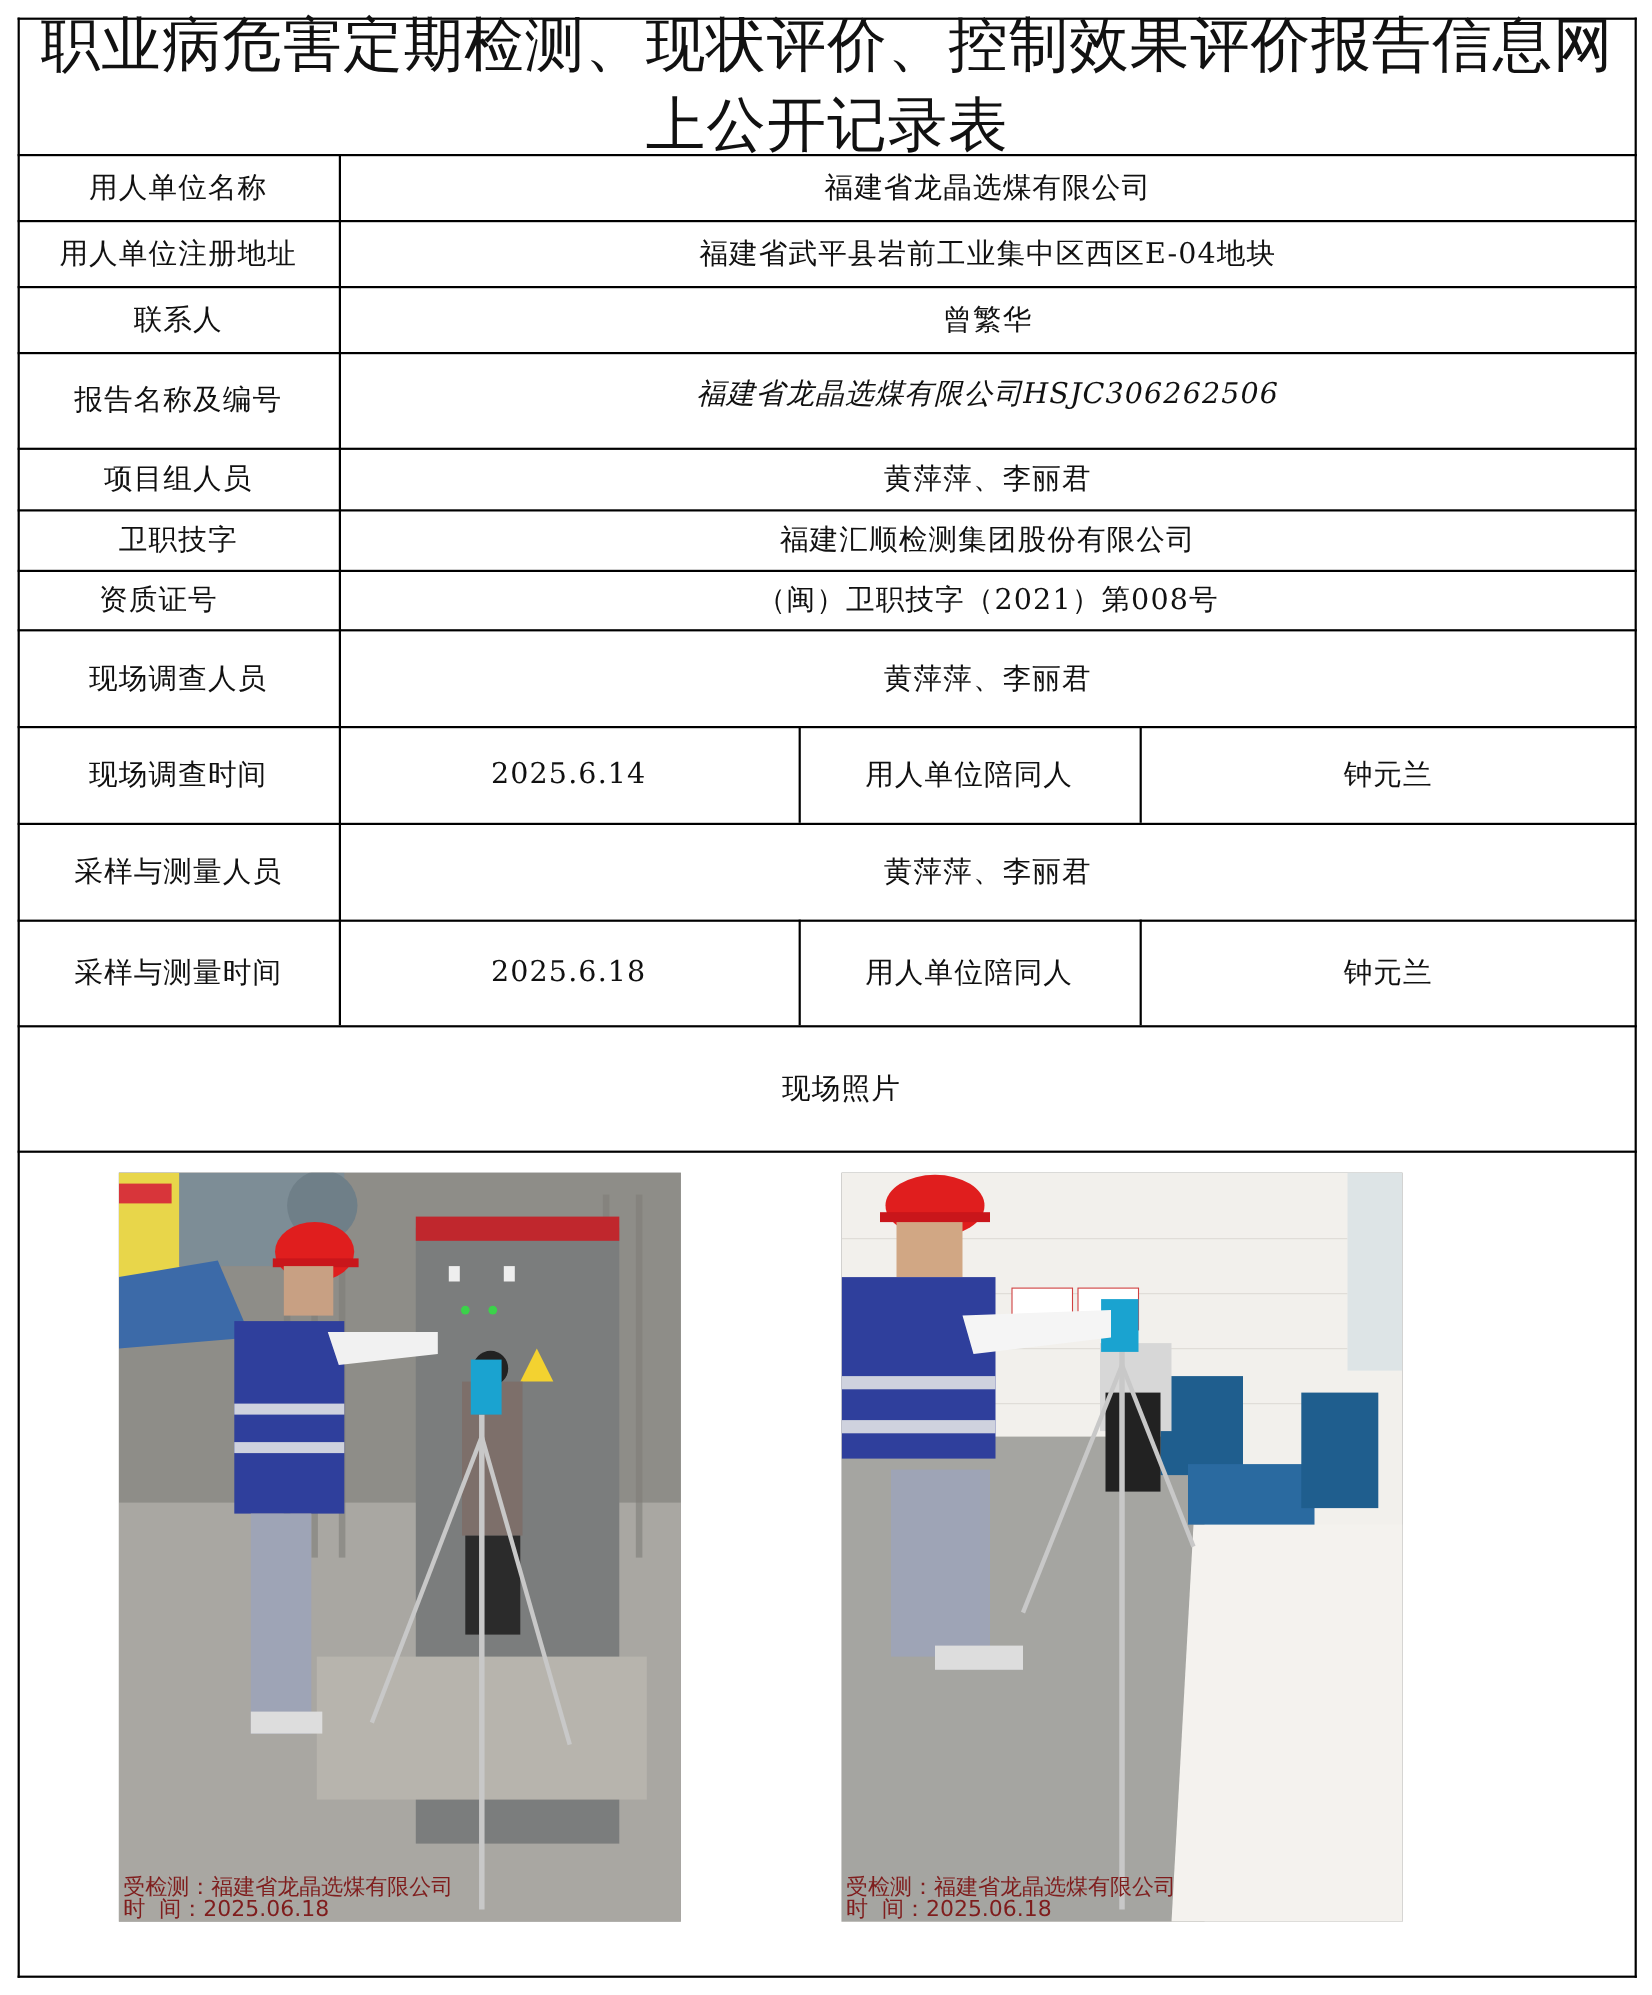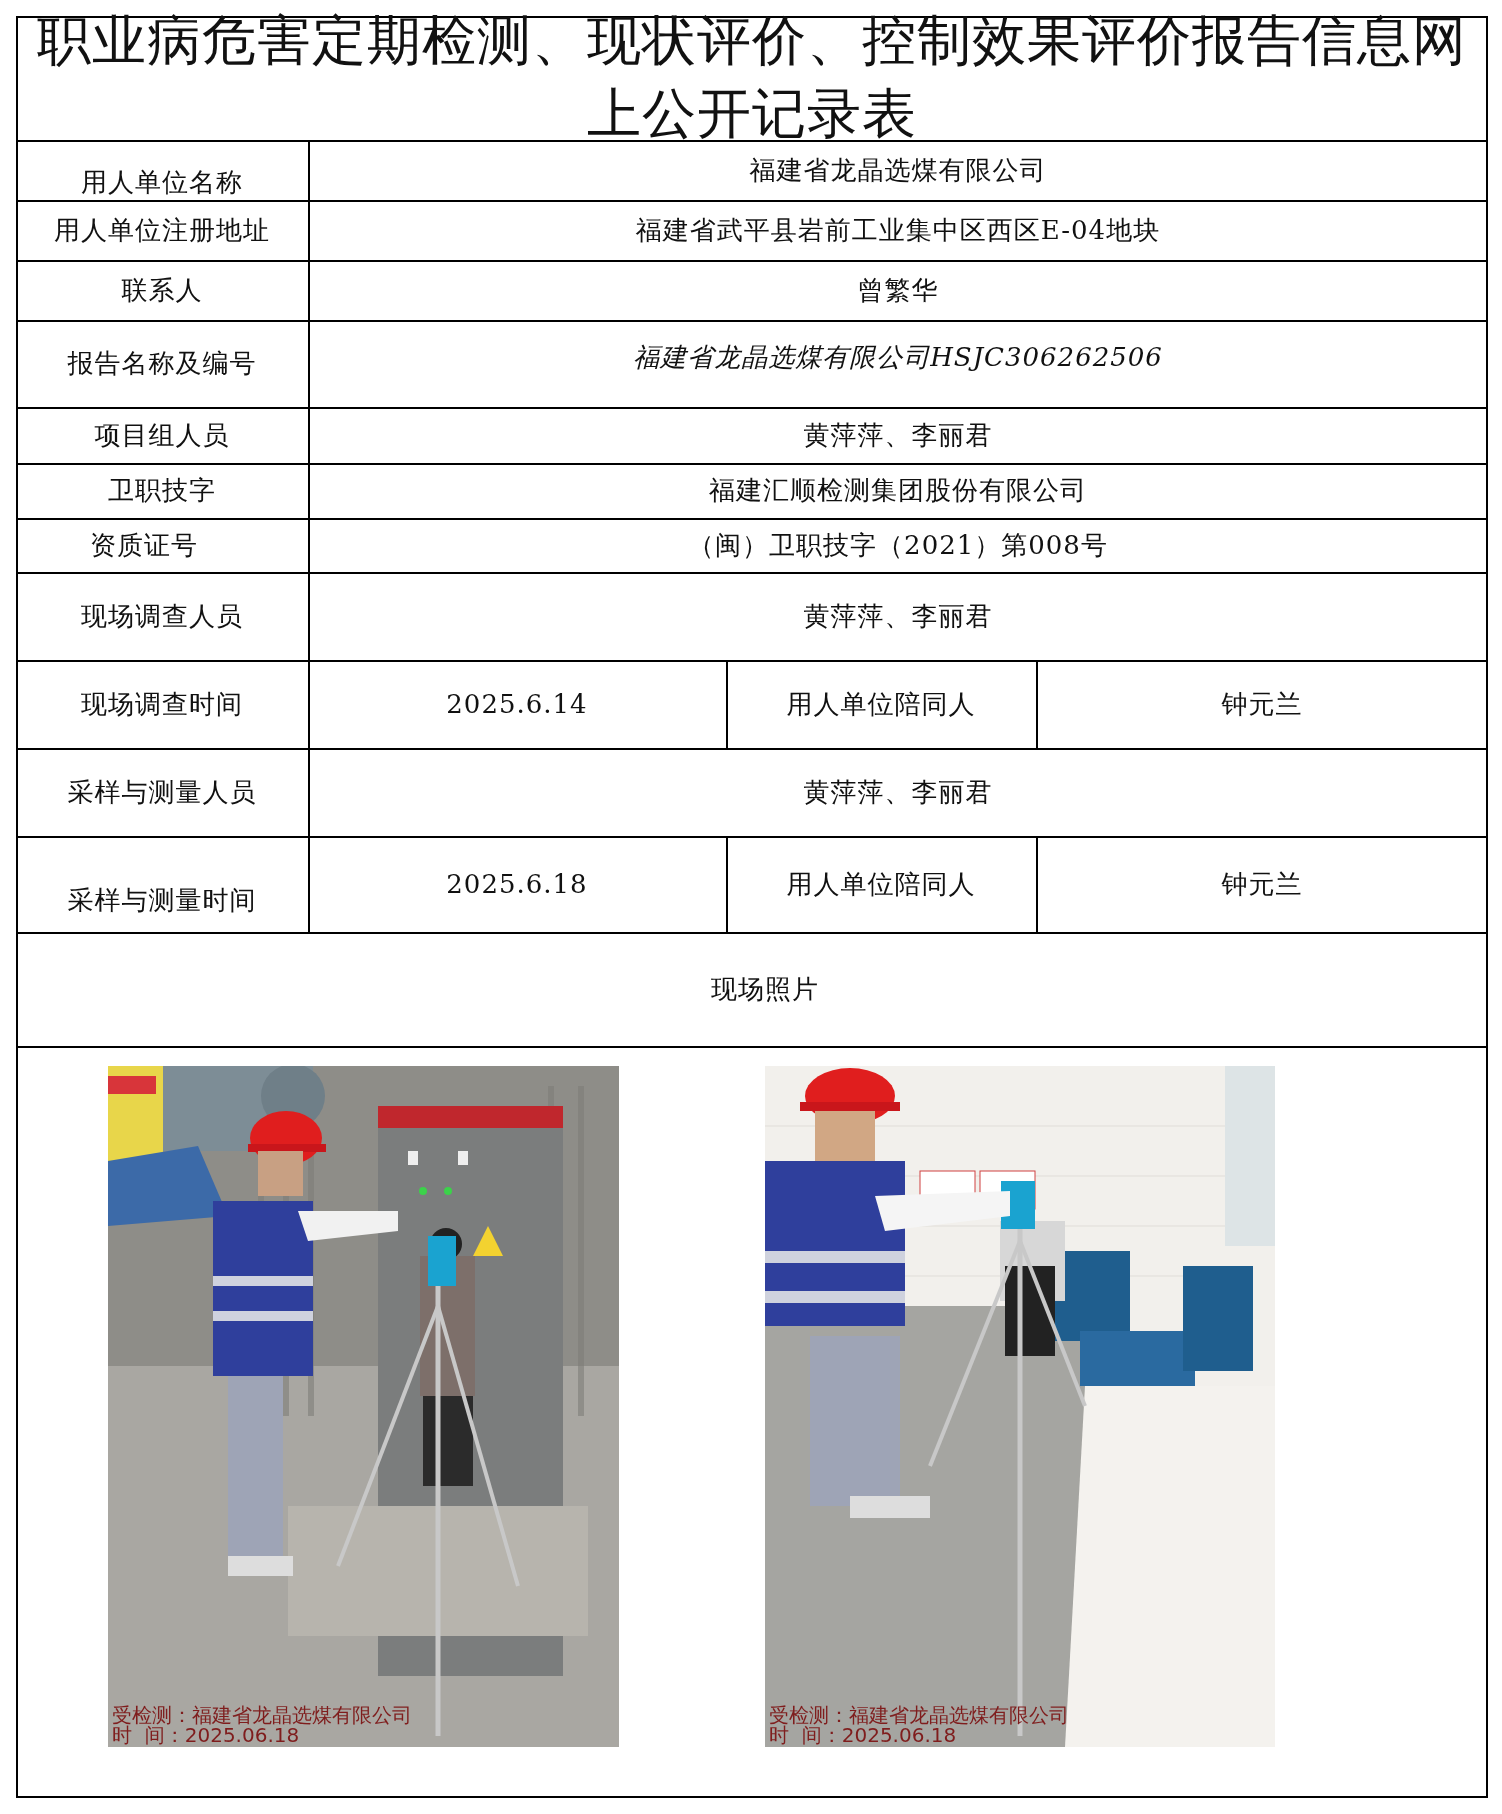--- a/index.html
+++ b/index.html
@@ -41,21 +41,21 @@
   <div class="line-h" style="left:0;top:1030px;width:1472px;"></div>
 
   <div class="line-v" style="left:292px;top:124px;height:792px;"></div>
   <div class="line-v" style="left:710px;top:644px;height:88px;"></div>
   <div class="line-v" style="left:1020px;top:644px;height:88px;"></div>
   <div class="line-v" style="left:710px;top:820px;height:96px;"></div>
   <div class="line-v" style="left:1020px;top:820px;height:96px;"></div>
 
   <div class="cell title" style="left:0;top:0;width:1472px;height:124px;">职业病危害定期检测、现状评价、控制效果评价报告信息网上公开记录表</div>
 
-  <div class="cell" style="left:0;top:136px;width:292px;height:60px;">用人单位名称</div>
+  <div class="cell" style="left:0;top:124px;width:292px;height:60px;">用人单位名称</div>
   <div class="cell" style="left:292px;top:124px;width:1180px;height:60px;">福建省龙晶选煤有限公司</div>
 
   <div class="cell" style="left:0;top:184px;width:292px;height:60px;">用人单位注册地址</div>
   <div class="cell" style="left:292px;top:184px;width:1180px;height:60px;">福建省武平县岩前工业集中区西区E-04地块</div>
 
   <div class="cell" style="left:0;top:244px;width:292px;height:60px;">联系人</div>
   <div class="cell" style="left:292px;top:244px;width:1180px;height:60px;">曾繁华</div>
 
   <div class="cell" style="left:0;top:304px;width:292px;height:87px;">报告名称及编号</div>
   <div class="cell" style="left:292px;top:304px;width:1180px;height:74px;font-style:italic;">福建省龙晶选煤有限公司HSJC306262506</div>
@@ -73,21 +73,21 @@
   <div class="cell" style="left:292px;top:556px;width:1180px;height:88px;">黄萍萍、李丽君</div>
 
   <div class="cell" style="left:0;top:644px;width:292px;height:88px;">现场调查时间</div>
   <div class="cell" style="left:292px;top:644px;width:418px;height:88px;">2025.6.14</div>
   <div class="cell" style="left:710px;top:644px;width:310px;height:88px;">用人单位陪同人</div>
   <div class="cell" style="left:1020px;top:644px;width:452px;height:88px;">钟元兰</div>
 
   <div class="cell" style="left:0;top:732px;width:292px;height:88px;">采样与测量人员</div>
   <div class="cell" style="left:292px;top:732px;width:1180px;height:88px;">黄萍萍、李丽君</div>
 
-  <div class="cell" style="left:0;top:820px;width:292px;height:96px;margin-top:16px;">采样与测量时间</div>
+  <div class="cell" style="left:0;top:820px;width:292px;height:96px;">采样与测量时间</div>
   <div class="cell" style="left:292px;top:820px;width:418px;height:96px;">2025.6.18</div>
   <div class="cell" style="left:710px;top:820px;width:310px;height:96px;">用人单位陪同人</div>
   <div class="cell" style="left:1020px;top:820px;width:452px;height:96px;">钟元兰</div>
 
   <div class="cell" style="left:0;top:916px;width:1472px;height:114px;padding-left:26px;">现场照片</div>
 
   <div class="photo" style="left:92px;top:1050px;width:511px;height:681px;">
     <svg width="511" height="681" viewBox="0 0 511 681">
       <rect x="0" y="0" width="511" height="681" fill="#a9a7a2"></rect>
       <rect x="0" y="0" width="511" height="300" fill="#8e8d88"></rect>

